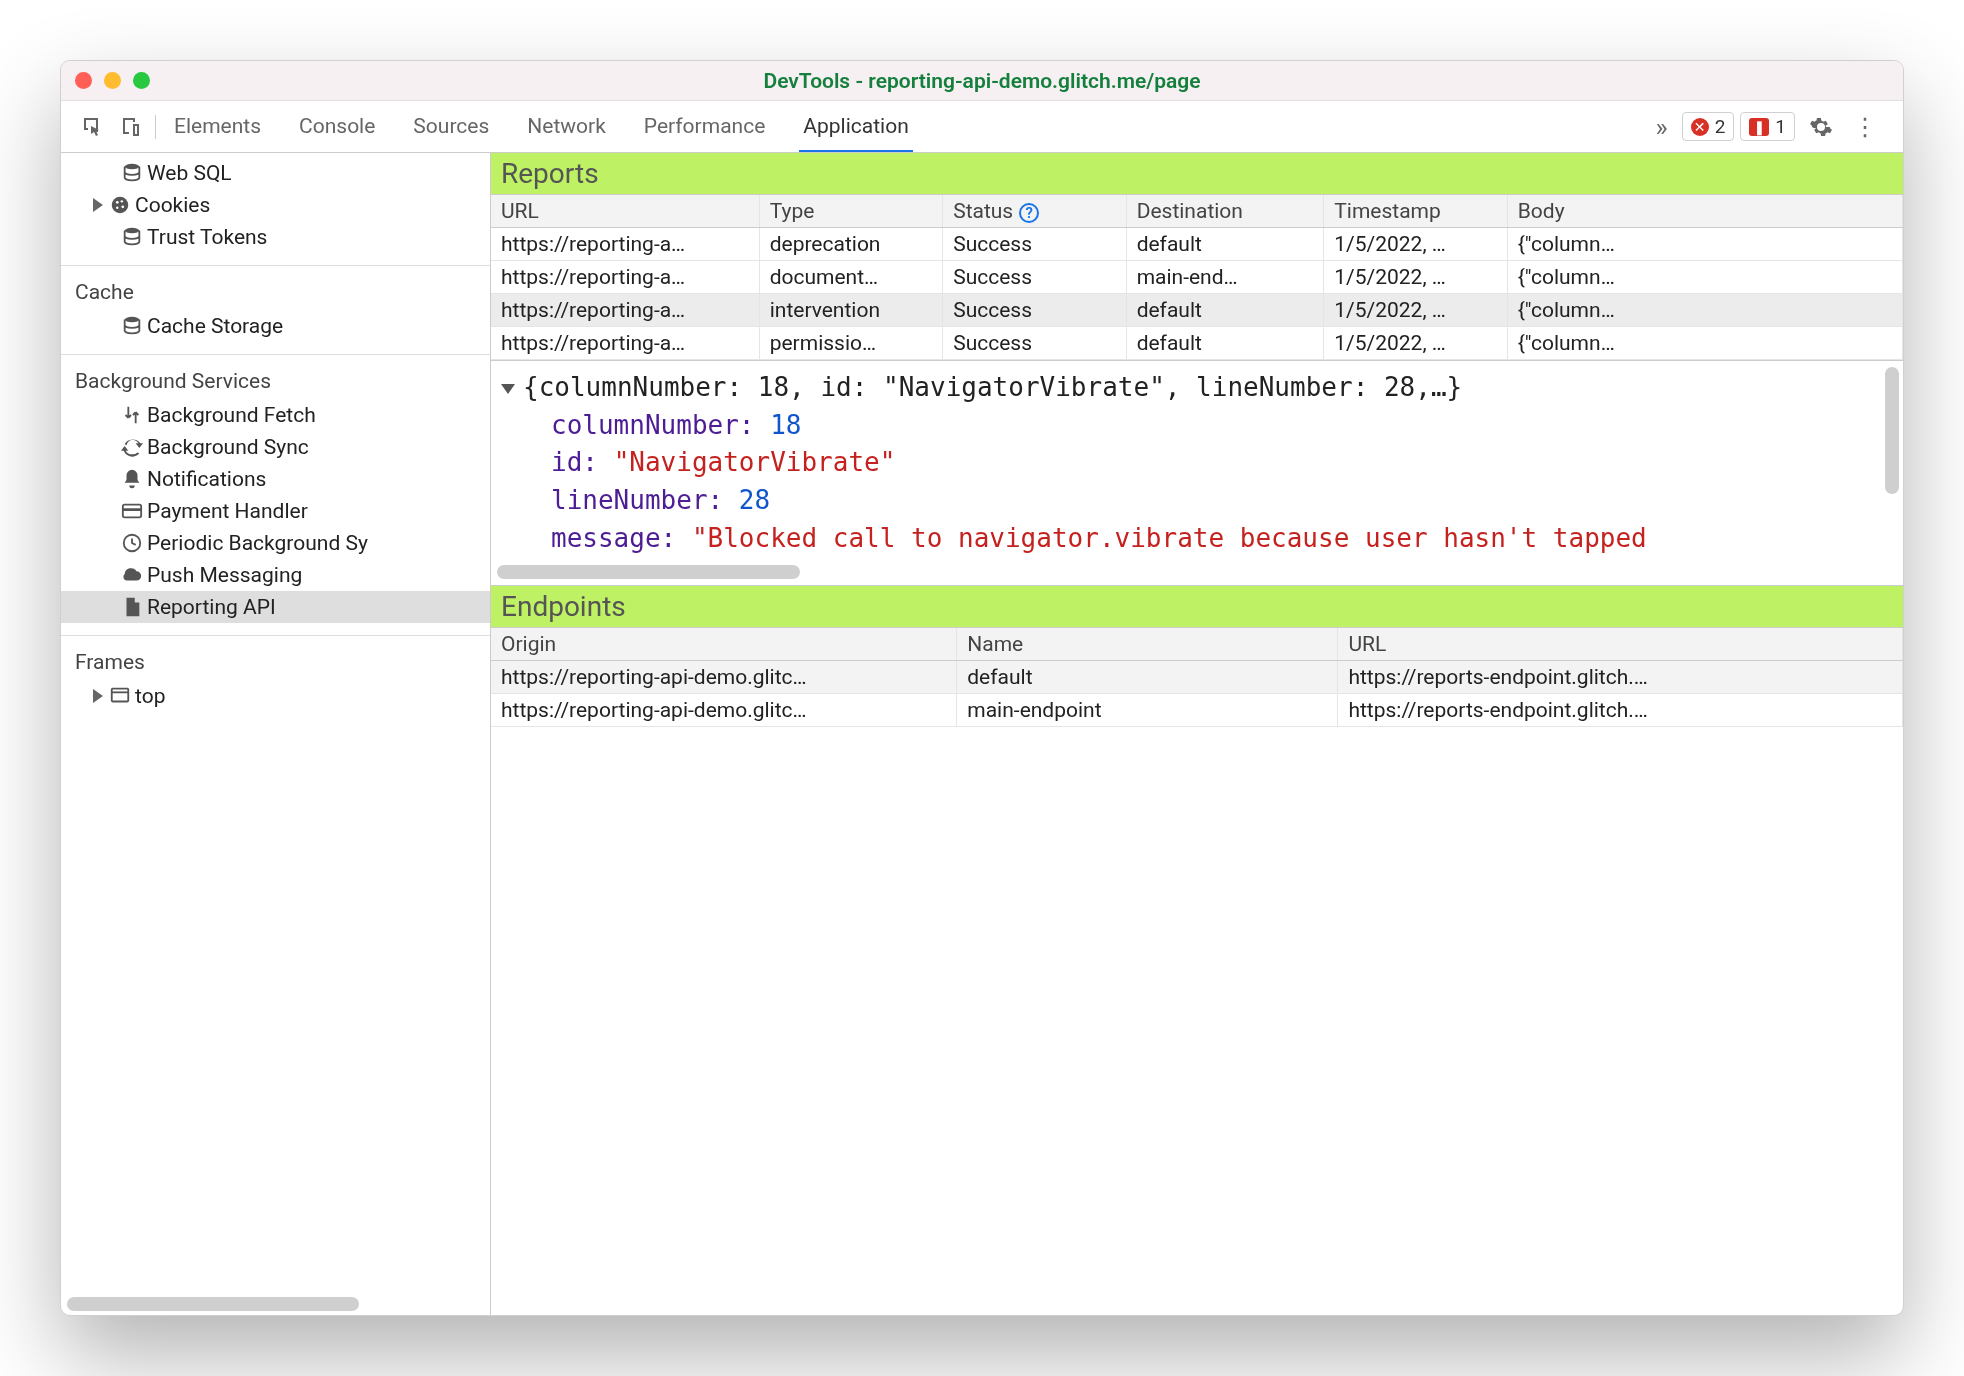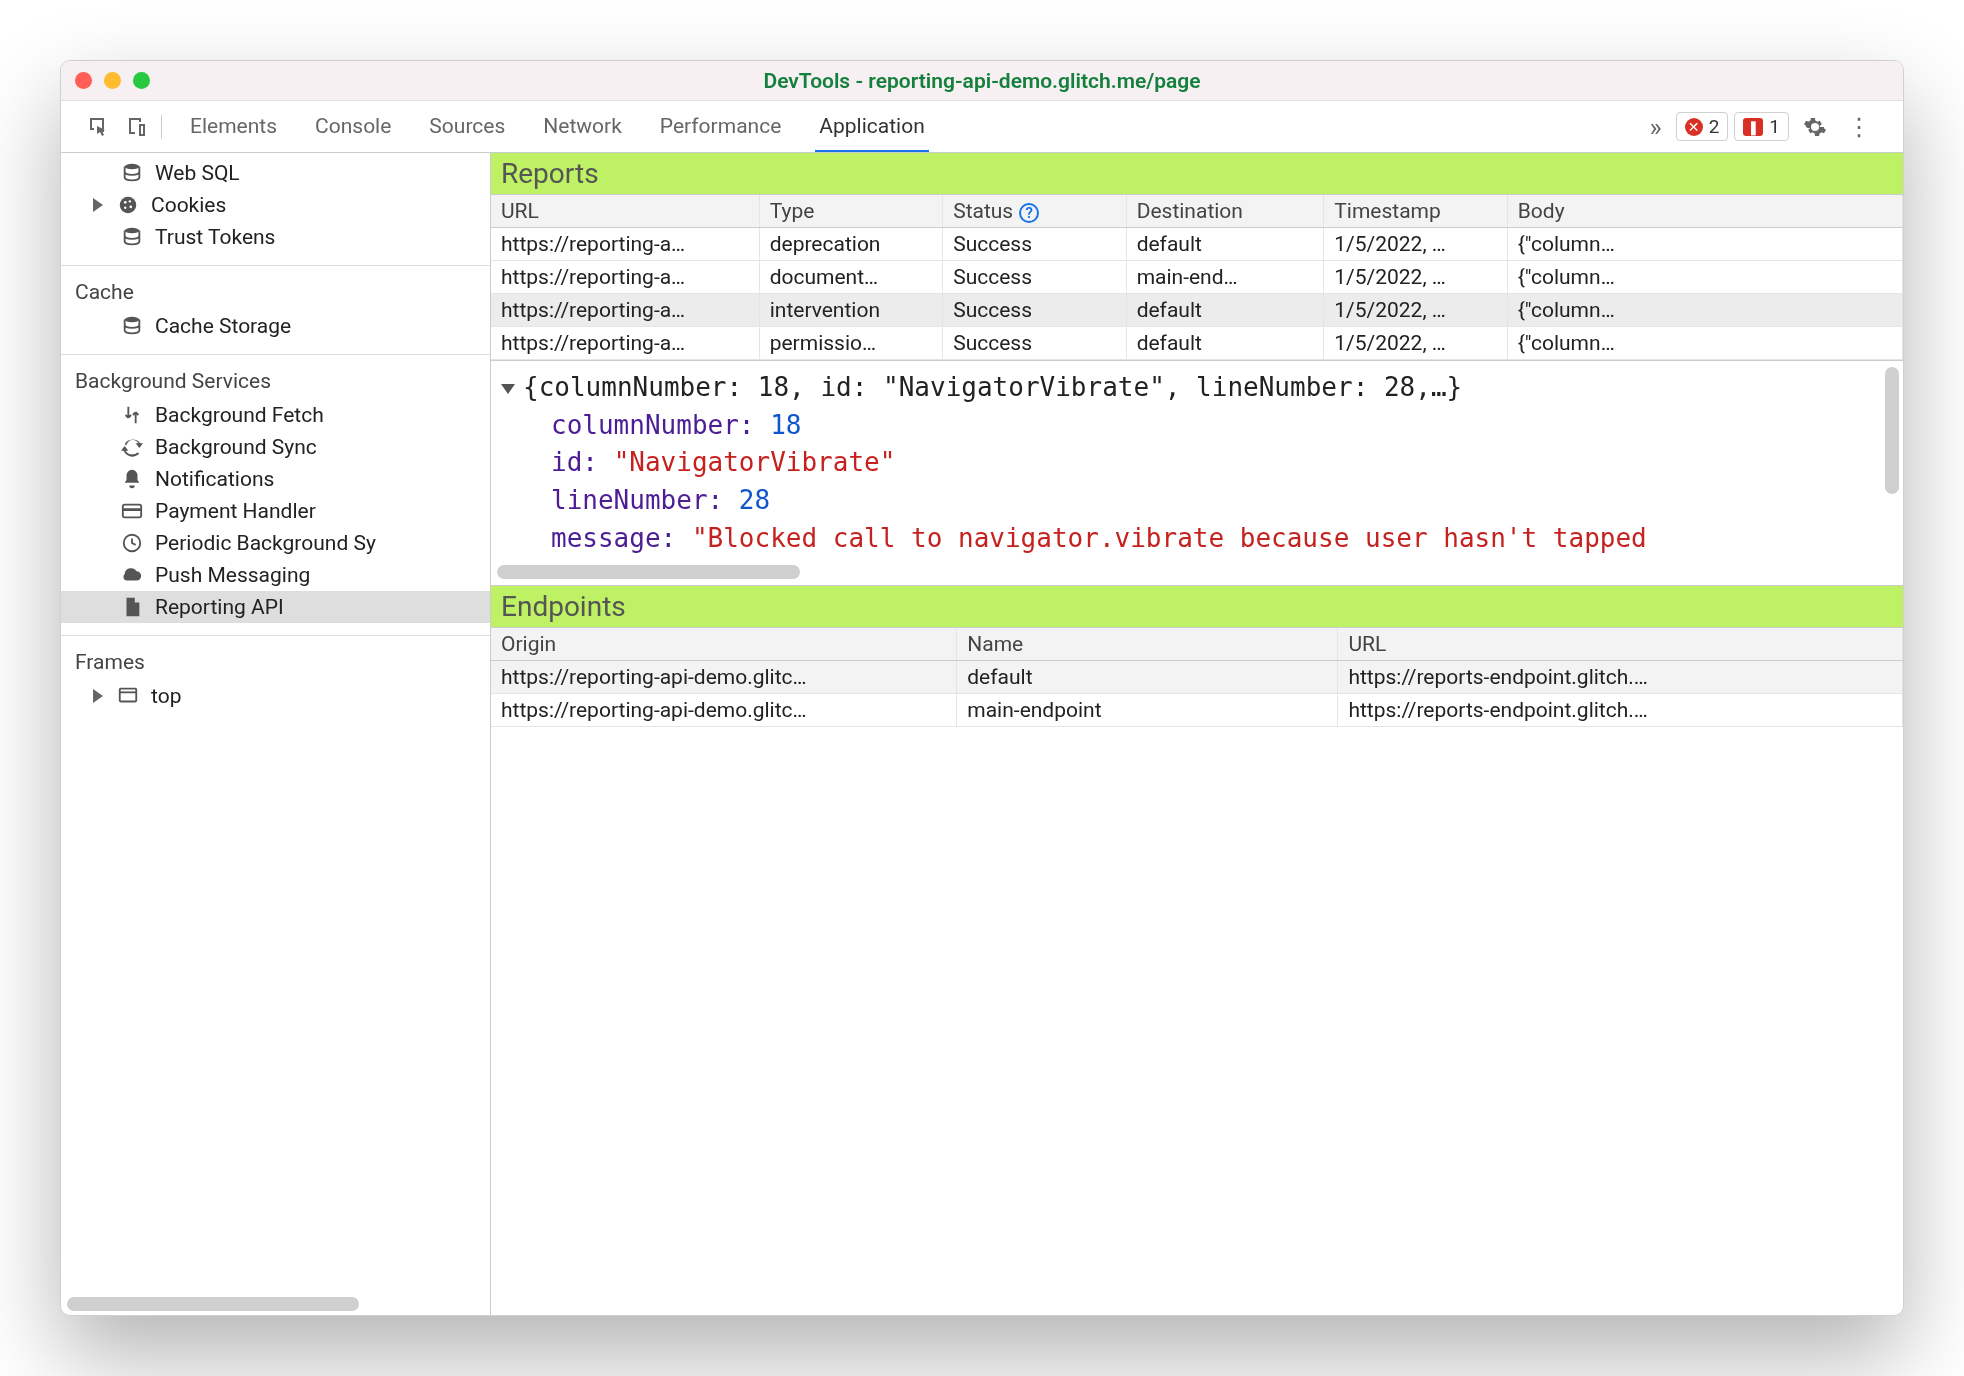--- a/index.html
+++ b/index.html
@@ -47,22 +47,22 @@
     color: #15803d;
     pointer-events: none;
   }
 
   
   .tabs-bar {
     height: 52px;
     border-bottom: 1px solid #ccc;
     display: flex;
     align-items: center;
-    padding: 0 26px;
-    gap: 10px;
+    padding: 0 20px;
+    gap: 0;
     white-space: nowrap;
   }
   .tool-icons { display: flex; align-items: center; gap: 14px; padding-right: 12px; border-right: 1px solid #ccc; margin-right: 14px; }
   .icon { width: 24px; height: 24px; fill: #666; }
   .tabs { display: flex; gap: 30px; flex: 1; overflow: hidden; color: #666; }
   .tab { padding: 12px 4px; cursor: pointer; }
   .tab.active { color: #333; border-bottom: 3px solid #1a73e8; margin-bottom: -1px; }
   .right-tools { display: flex; align-items: center; gap: 6px; margin-left: 12px; }
   .badge {
     display: inline-flex; align-items: center; gap: 6px;
@@ -78,21 +78,21 @@
   .sidebar {
     width: 430px;
     border-right: 1px solid #ccc;
     overflow-x: hidden;
     overflow-y: hidden;
     position: relative;
   }
   .sb-group { border-bottom: 1px solid #ddd; padding: 4px 0 12px 0; }
   .sb-heading { padding: 10px 14px 6px 14px; color:#444; }
   .sb-item {
-    display: flex; align-items: center; gap: 12px;
+    display: flex; align-items: center; gap: 4px;
     padding: 4px 10px 4px 44px;
     cursor: pointer;
     white-space: nowrap; overflow: hidden; text-overflow: ellipsis;
   }
   .sb-item.child { padding-left: 60px; }
   .sb-item .sb-icon { width: 22px; height: 22px; flex: 0 0 22px; fill:#555; color:#555; }
   .sb-item.selected { background: #dedede; }
   .disclosure { display:inline-block; width:0;height:0;border-style:solid; border-width:7px 0 7px 10px; border-color: transparent transparent transparent #666; margin-right:2px; margin-left:-28px; }
 
   .sidebar-hscroll {

